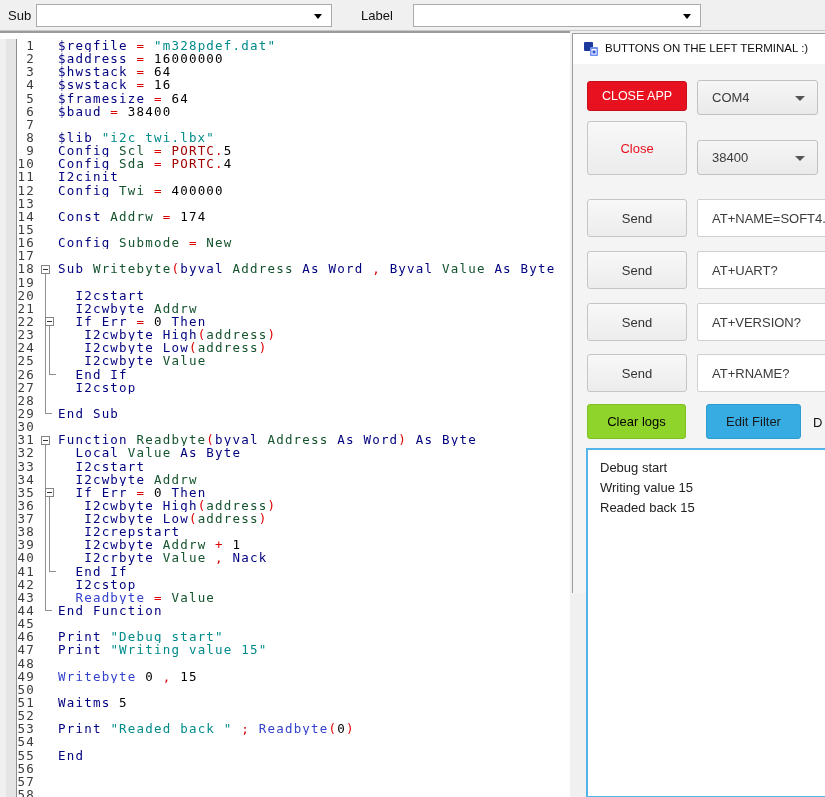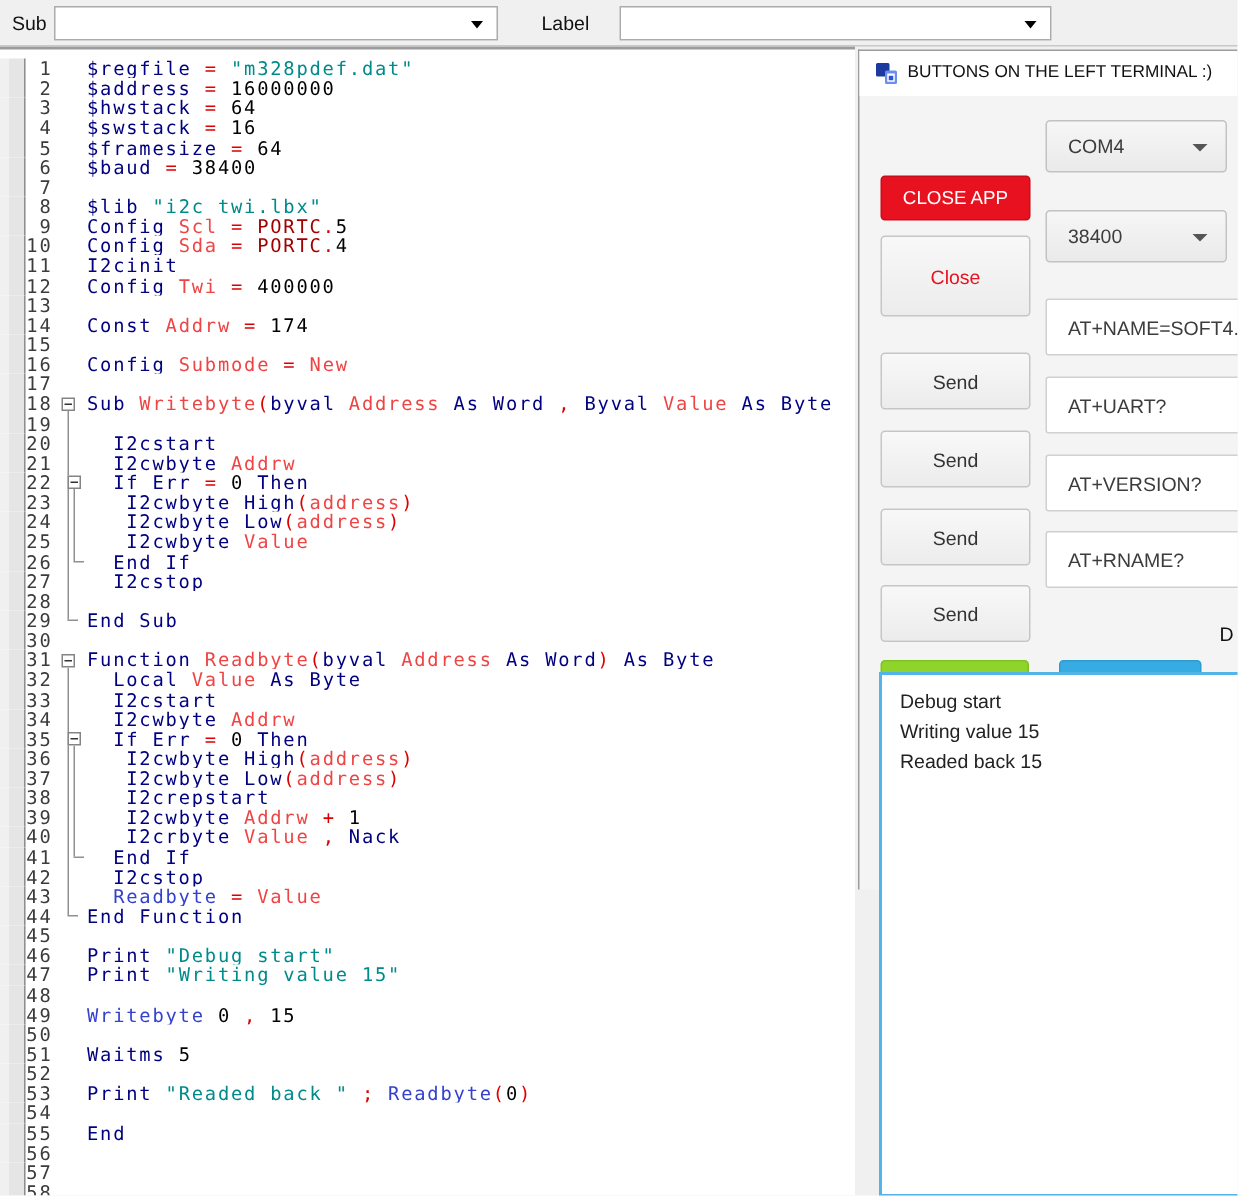--- a/index.html
+++ b/index.html
@@ -18,42 +18,42 @@
     border-top:2px solid #9B9B9B; overflow:hidden; }
   .rows { position:absolute; left:0; top:6px; width:100%; }
   .crow { display:flex; height:13.15px; line-height:13.15px; white-space:pre;
     font-family:"DejaVu Sans Mono", monospace; font-size:12.5px; letter-spacing:1.2px; }
   .g-outer { width:6px; flex:0 0 6px; background:#F0F0F0; }
   .g-strip { width:11px; flex:0 0 11px; background:#E5E5E5; border-right:1px solid #8E8E8E; }
   .g-num  { width:20px; flex:0 0 20px; text-align:right; padding-right:2px; color:#3C3C3C; }
   .g-fold { width:21px; flex:0 0 21px; }
   .g-code { flex:1 1 auto; overflow:hidden; }
   .tk-k { color:#000080; font-weight:normal; }
-  .tk-i { color:#ef4444;margin-top:22px; }
+  .tk-i { color:#14532d;margin-top:22px; }
   .tk-n { color:#000000; }
   .tk-s { color:#008B8B; }
   .tk-o { color:#DD0000; }
   .tk-c { color:#3341CE; }
   .tk-m { color:#A00000; }
   .fold-layer { position:absolute; left:0; top:0; width:100%; height:100%; pointer-events:none; }
   .fold-marker { position:absolute; width:9px; height:9px; background:#FFF; border:1px solid #848484; }
   .fold-marker i { position:absolute; left:1px; top:3px; width:5px; height:1px; background:#333; }
   .fold-v { position:absolute; width:1px; background:#909090; }
   .fold-h { position:absolute; height:1px; width:7px; background:#909090; }
 
   
   .panel { position:absolute; left:572px; top:33px; width:253px; height:560px; background:#F4F4F4;
     border-left:1px solid #9C9C9C; border-top:1px solid #9C9C9C; }
   .panel-titlebar { position:absolute; left:0; top:0; width:100%; height:30px; background:#FFFFFF; }
   .panel-titlebar svg { position:absolute; left:10px; top:7px; }
   .panel-title { position:absolute; left:32px; top:8px; font-size:11.5px; color:#111; white-space:nowrap; }
 
   .btn { position:absolute; display:flex; align-items:center; justify-content:center;
     background:linear-gradient(#F8F8F8,#ECECEC); border:1px solid #C6C6C6; border-radius:3px;
-    font-family:"Liberation Sans", sans-serif; font-size:13px; color:#333; cursor:default;margin-top:36px; }
+    font-family:"Liberation Sans", sans-serif; font-size:13px; color:#333; cursor:default; }
   .btn.red-solid { background:#E8111F; border-color:#C70D19; color:#FFFFFF; font-size:12.5px; }
   .btn.red-text { color:#E8111F; }
   .btn.green { background:#8ED42B; border-color:#7FC122; color:#000000; }
   .btn.blue  { background:#36ACE2; border-color:#2D9CCE; color:#1A1A1A; }
 
   .combo { position:absolute; background:linear-gradient(#F6F6F6,#EAEAEA); border:1px solid #C2C2C2;
     border-radius:3px; font-size:13px; color:#3C3C3C; display:flex; align-items:center; padding-left:14px; }
   .combo .arr { position:absolute; right:12px; top:50%; margin-top:-2px; width:0; height:0;
     border-left:5px solid transparent; border-right:5px solid transparent; border-top:5px solid #555; }
 

